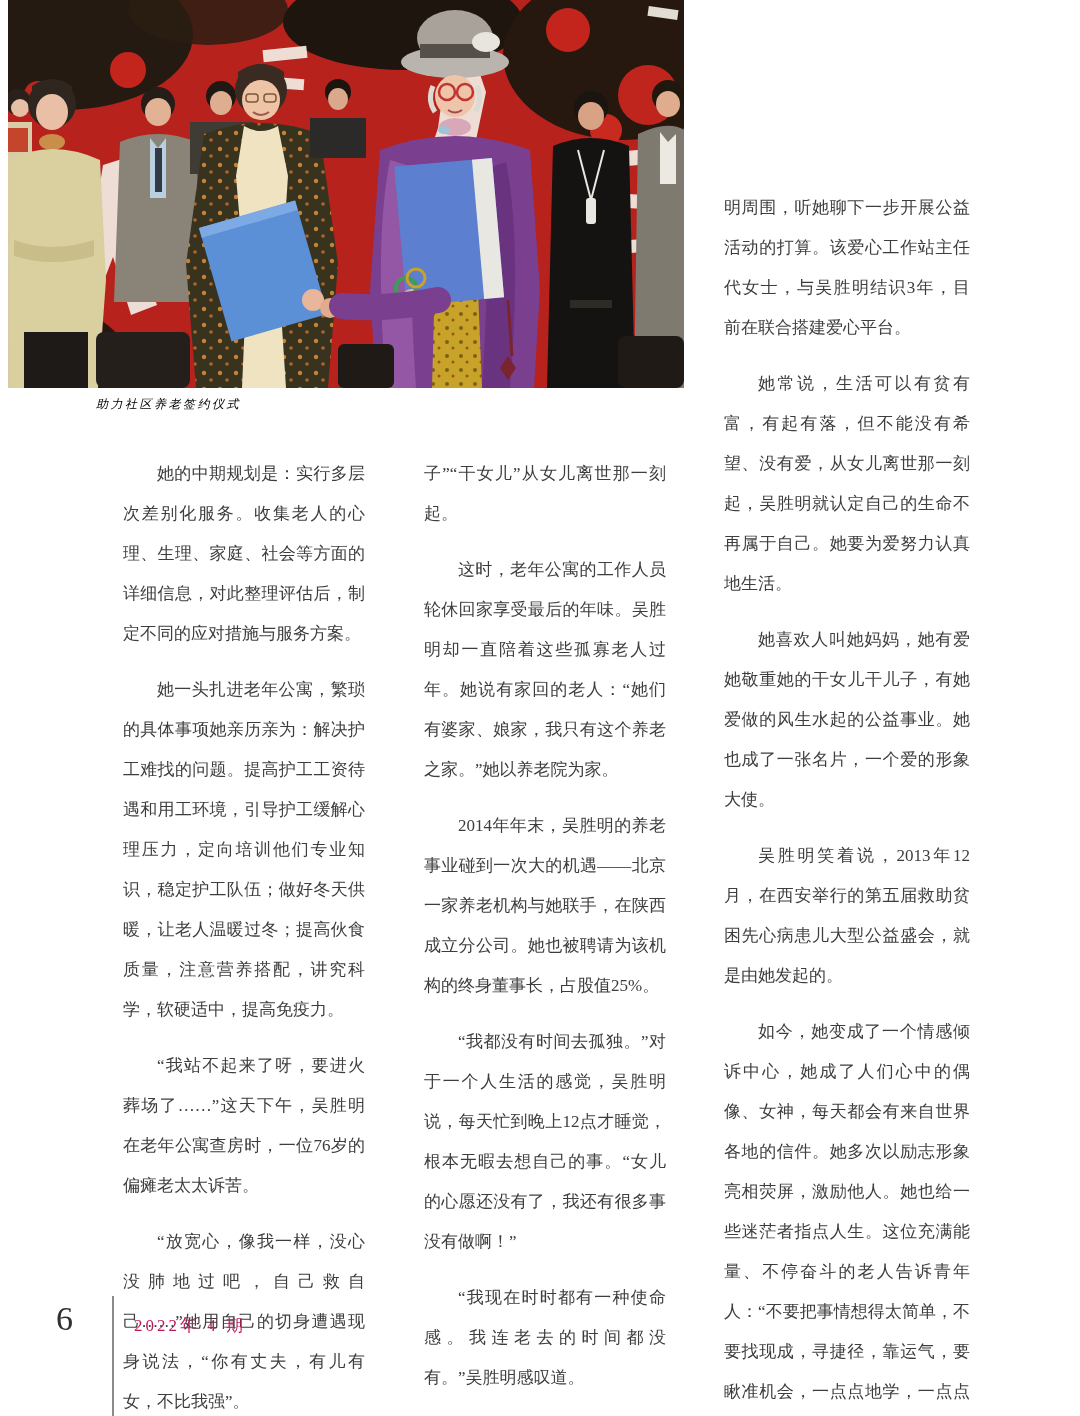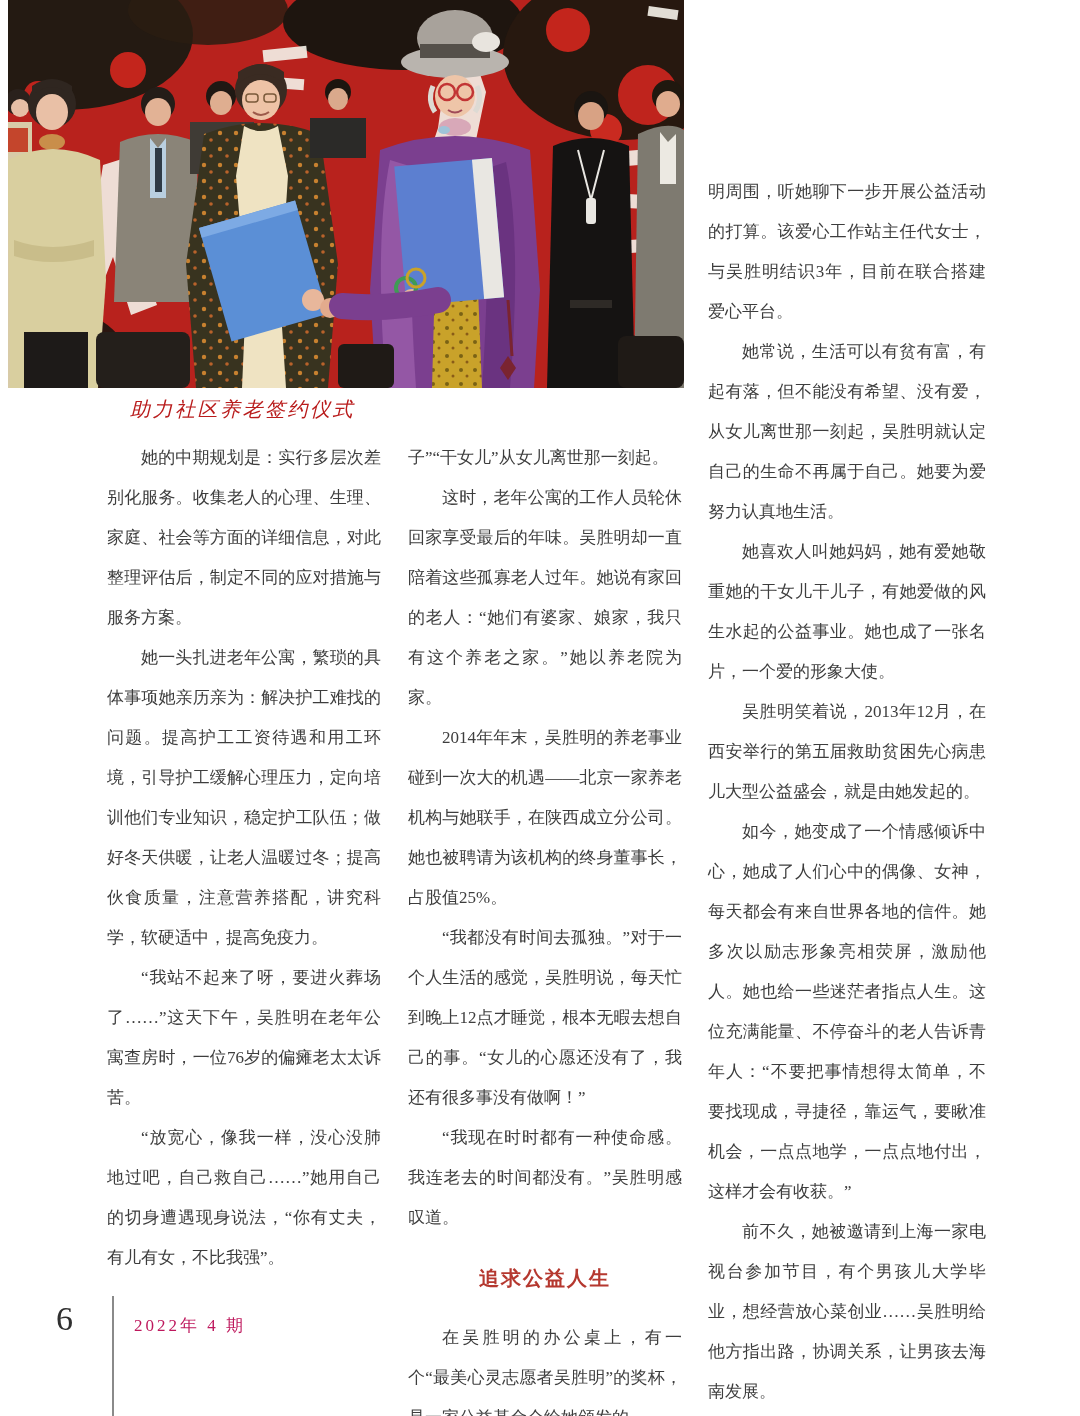--- a/index.html
+++ b/index.html
@@ -7,28 +7,28 @@
     position:relative; width:1080px; height:1416px; background:#ffffff;
     overflow:hidden;
     font-family:"Liberation Serif","DejaVu Serif",serif;
     color:#3d3d3d;
   }
   .photo {
     position:absolute; left:8px; top:0; width:676px; height:388px; margin:0;
     overflow:hidden; background:#b8221d;
   }
   .caption {
-    position:absolute; left:130px; top:396px; width:560px; height:28px;
-    font-style:italic; font-size:20px; letter-spacing:2.5px; color:#b91c1c;
+    position:absolute; left:96px; top:396px; width:560px; height:28px;
+    font-style:italic; font-size:12px; letter-spacing:2.5px; color:#000000;
   }
   .col {
     position:absolute; font-size:17px; line-height:40px;
     text-align:justify; text-justify:inter-ideograph;
   }
-  .col p { margin:0; }
+  .col p { margin:16px; }
   .col p.indent { text-indent:2em; }
   .col1 { left:107px; top:438px;  width:274px; }
   .col2 { left:408px; top:438px;  width:274px; }
   .col3 { left:708px; top:172px;  width:278px; }
   .col-heading {
     margin:20px 0; text-align:center; font-size:20px; font-weight:bold;
     letter-spacing:2px;
   }
   .footer { position:absolute; left:0; top:0; width:100%; height:100%; pointer-events:none; }
   .pagenum {

